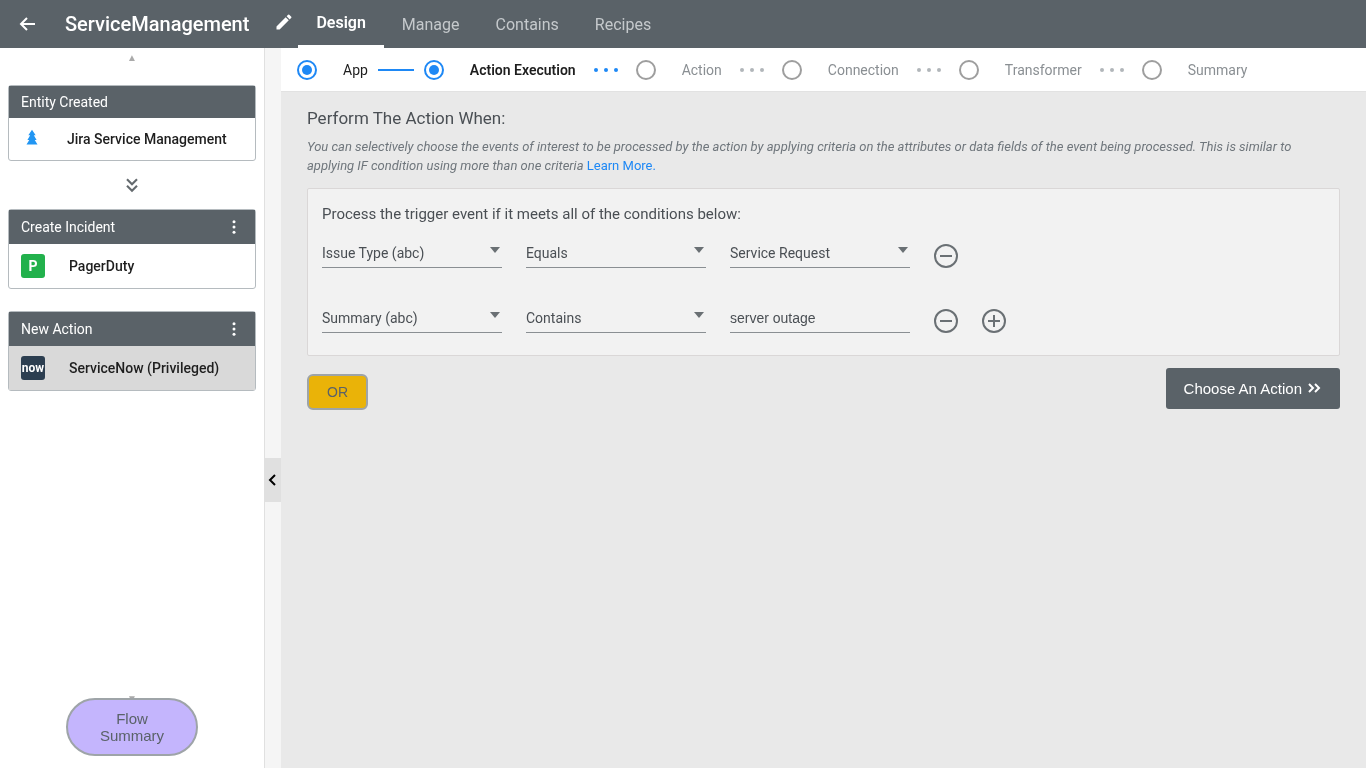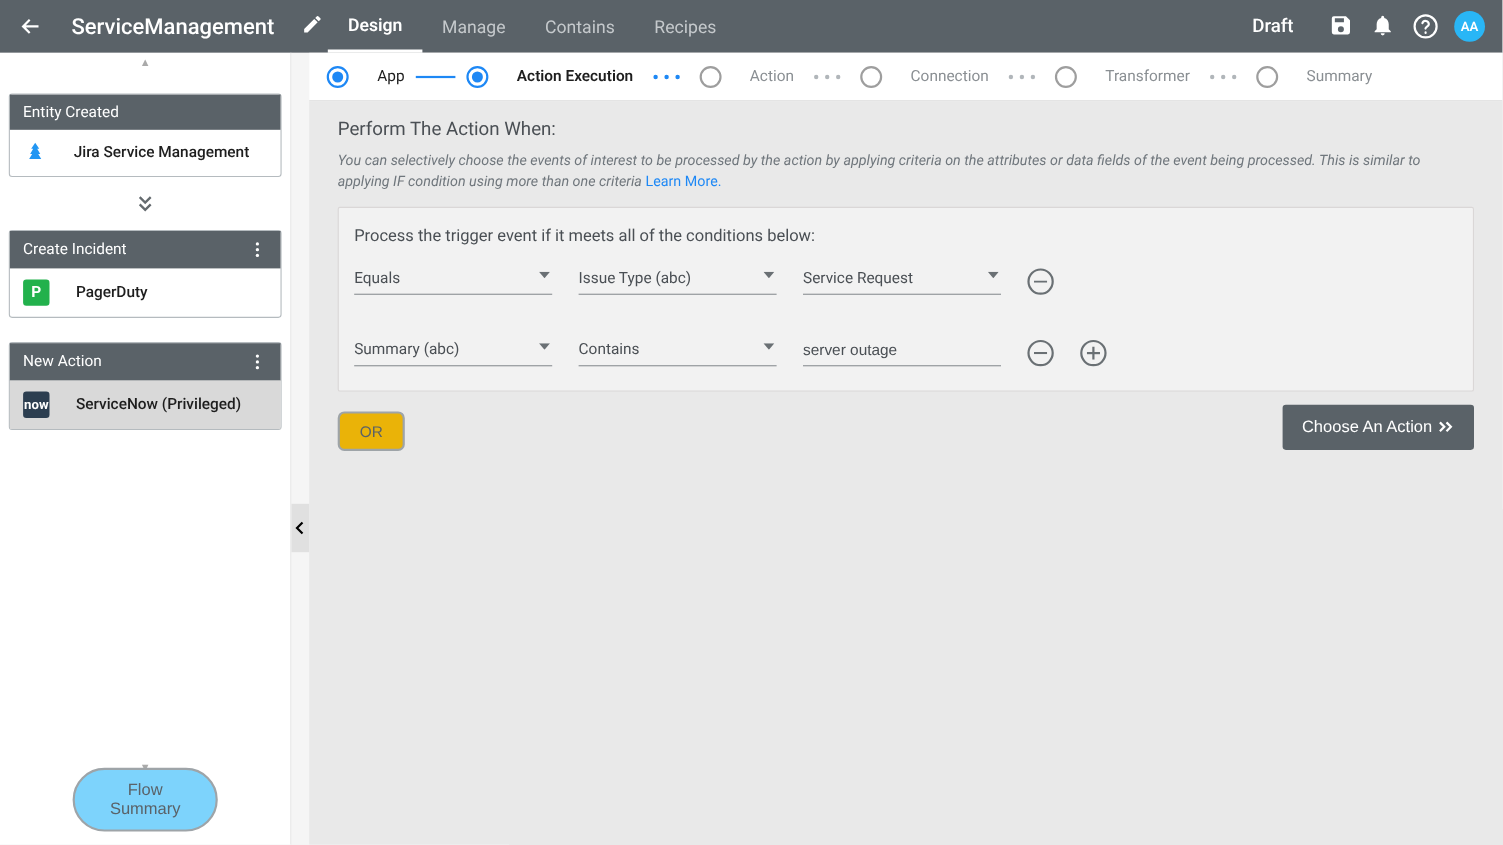--- a/index.html
+++ b/index.html
@@ -34,21 +34,21 @@
     .icon-square { width:24px; height:24px; border-radius:3px; display:flex; align-items:center; justify-content:center; color:#fff; font-weight:700; font-size:14px; }
     .jira-icon { color:#2196f3; font-size:20px; }
     .pd { background:#22b14c; }
     .snow { background:#2c3e50; font-size:12px; }
     .menu-dots { width:18px; height:18px; cursor:pointer; }
 
     .chevrons { display:flex; justify-content:center; padding:14px 0; color:#646a6e; }
 
     .highlight-child .card-body { background:#d9d9d9; }
 
-    .flow-summary { position:absolute; bottom:12px; left:50%; transform:translateX(-50%); padding:10px 22px; border:2px solid #9ea4a8; border-radius:32px; font-size:15px; color:#5a6268; background:#7dd3fc; cursor:pointer; font-weight:500; }
+    .flow-summary { position:absolute; bottom:12px; left:50%; transform:translateX(-50%); padding:10px 22px; border:2px solid #9ea4a8; border-radius:32px; font-size:15px; color:#5a6268; background:#c4b5fd; cursor:pointer; font-weight:500; }
 
     
     .splitter { width:16px; background:#f5f5f5; position:relative; }
     .splitter-btn { position:absolute; top:410px; left:0; width:16px; height:44px; background:#e0e0e0; display:flex; align-items:center; justify-content:center; cursor:pointer; }
 
     
     .content { flex:1; background:#e9e9e9; display:flex; flex-direction:column; }
     .stepper { background:#fff; height:44px; border-bottom:1px solid #e2e2e2; display:flex; align-items:center; padding:0 16px; gap:10px; overflow:hidden; }
     .step { display:flex; align-items:center; gap:26px; }
     .step-circle { width:20px; height:20px; border:2px solid #9e9e9e; border-radius:50%; display:inline-block; }
@@ -100,40 +100,20 @@
           <path d="M3 17.25V21h3.75l11-11-3.75-3.75-11 11zM20.7 7.04a1 1 0 000-1.41l-2.34-2.34a1 1 0 00-1.41 0l-1.83 1.83 3.75 3.75 1.83-1.83z"></path>
         </svg>
     </span>
   </div>
   <div class="center">
     <div class="tab active">Design</div>
     <div class="tab">Manage</div>
     <div class="tab">Contains</div>
     <div class="tab">Recipes</div>
   </div>
-  <div class="right">
-    <span class="status">Draft</span>
-    <span class="icon-btn">
-      <svg viewBox="0 0 24 24" width="22" height="22" fill="#fff">
-          <path d="M17 3H5a2 2 0 00-2 2v14a2 2 0 002 2h14a2 2 0 002-2V7l-4-4zm-5 16a3 3 0 110-6 3 3 0 010 6zm3-10H6V5h9v4z"></path>
-        </svg>
-    </span>
-    <span class="icon-btn">
-      <svg viewBox="0 0 24 24" width="22" height="22" fill="#fff">
-          <path d="M12 22a2 2 0 002-2h-4a2 2 0 002 2zm6-6V11c0-3.07-1.63-5.64-4.5-6.32V4a1.5 1.5 0 00-3 0v.68C7.63 5.36 6 7.92 6 11v5l-2 2v1h16v-1l-2-2z"></path>
-        </svg>
-    </span>
-    <span class="icon-btn">
-      <svg viewBox="0 0 24 24" width="24" height="24" fill="none" stroke="#fff" stroke-width="2">
-          <circle cx="12" cy="12" r="10"></circle>
-          <path d="M9.1 9a3 3 0 015.82 1c0 2-3 2.5-3 4M12 17.5v.5" stroke-linecap="round"></path>
-        </svg>
-    </span>
-    <span class="avatar">AA</span>
-  </div>
 </div>
 
 <div class="layout">
 
   <div class="sidebar-wrap">
     <div class="scroll-arrow">▲</div>
     <div class="sidebar">
 
       <div class="card">
         <div class="card-header">
@@ -258,30 +238,30 @@
       <div class="helper">
         <span>You can selectively choose the events of interest to be processed by the action by applying criteria on the attributes or data fields of the event being processed. This is similar to applying IF condition using more than one criteria  </span>
         <a>Learn More.</a>
       </div>
 
       <div class="cond-box">
         <div class="cond-title">Process the trigger event if it meets all of the conditions below:</div>
 
         <div class="cond-row">
           <div class="field">
+            <div class="field-val">Issue Type (abc)</div>
+            <div class="field-line"></div>
+            <span class="caret">
+                <svg width="10" height="6" viewBox="0 0 10 6" fill="#6a7074">
+                  <path d="M0 0l5 6 5-6z"></path>
+                </svg>
+              </span>
+          </div>
+          <div class="field">
             <div class="field-val">Equals</div>
-            <div class="field-line"></div>
-            <span class="caret">
-                <svg width="10" height="6" viewBox="0 0 10 6" fill="#6a7074">
-                  <path d="M0 0l5 6 5-6z"></path>
-                </svg>
-              </span>
-          </div>
-          <div class="field">
-            <div class="field-val">Issue Type (abc)</div>
             <div class="field-line"></div>
             <span class="caret">
                 <svg width="10" height="6" viewBox="0 0 10 6" fill="#6a7074">
                   <path d="M0 0l5 6 5-6z"></path>
                 </svg>
               </span>
           </div>
           <div class="field">
             <div class="field-val">Service Request</div>
             <div class="field-line"></div>

